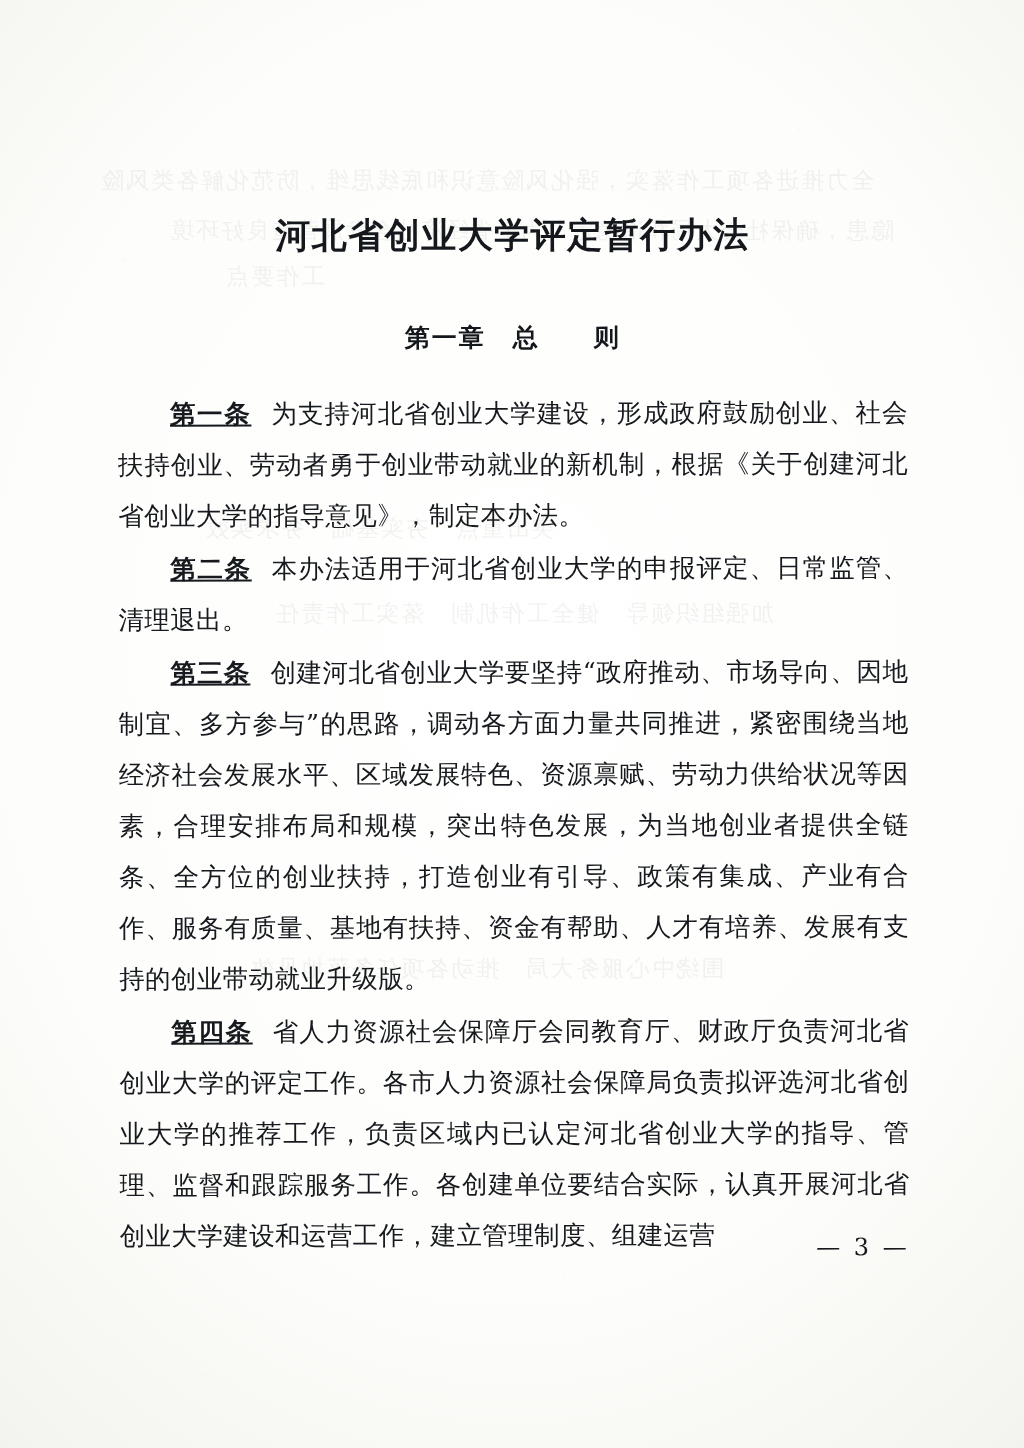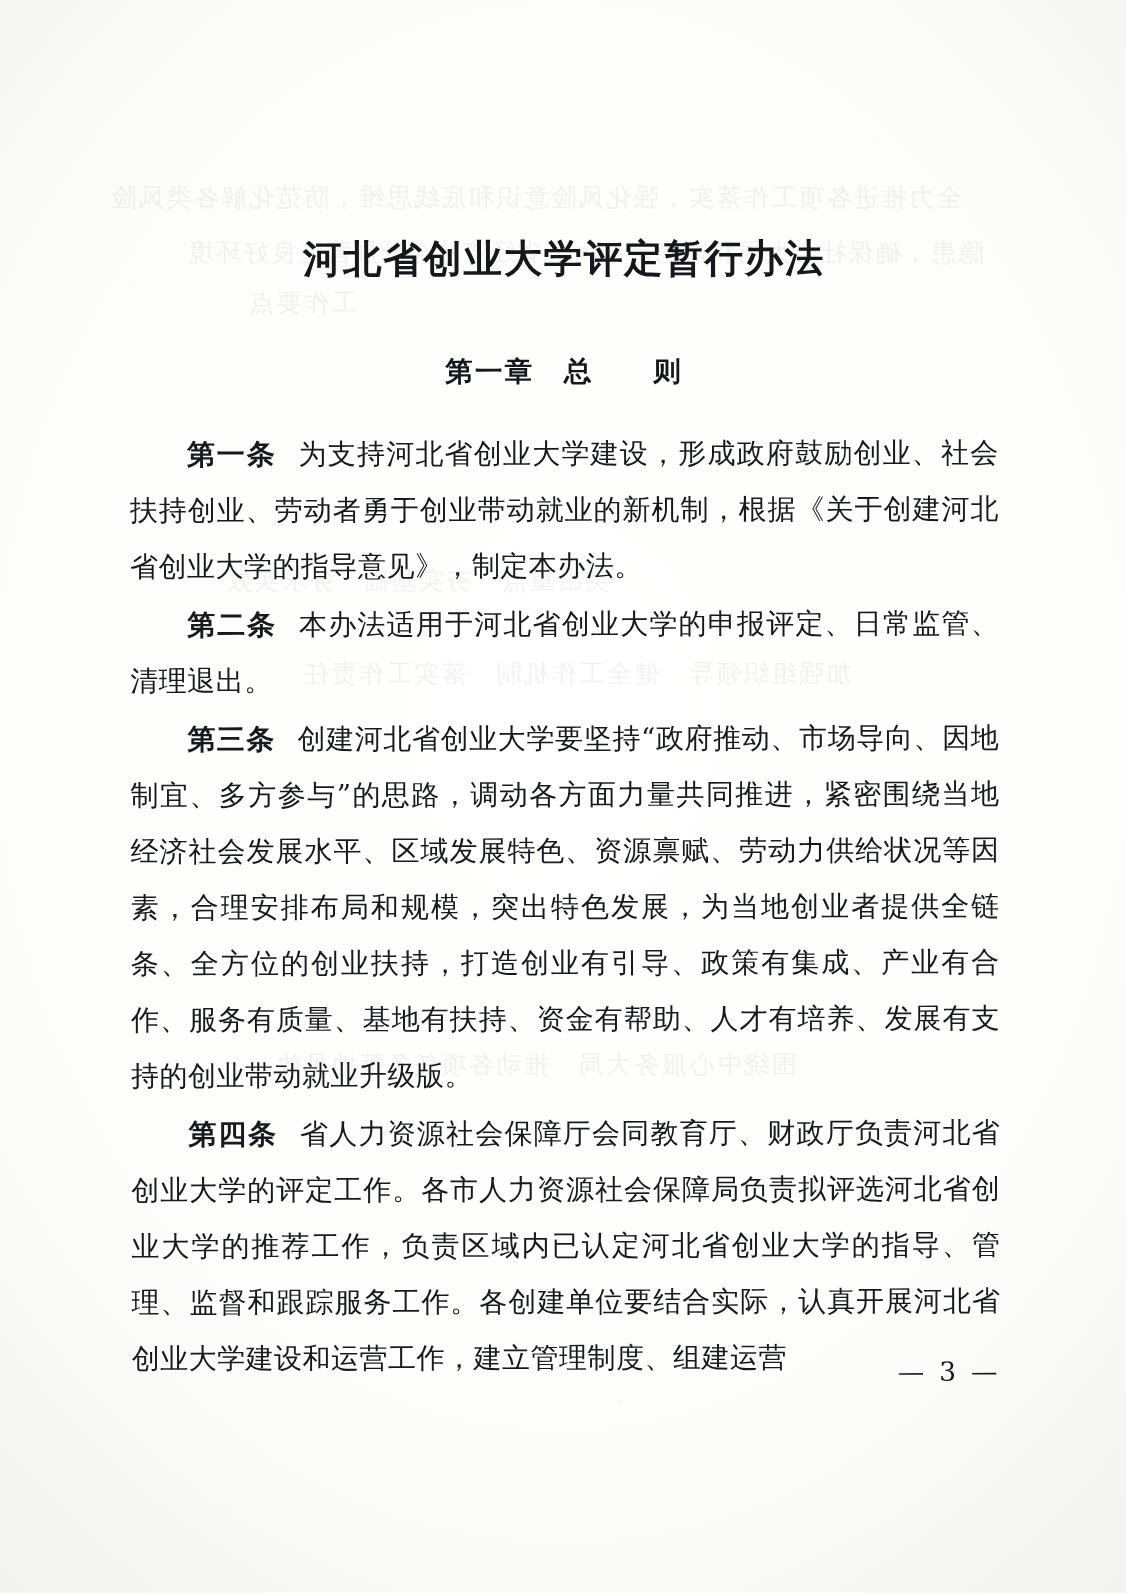--- a/index.html
+++ b/index.html
@@ -102,20 +102,21 @@
     text-justify: inter-ideograph;
     letter-spacing: 0.4px;
     text-indent: 0;
   }
   .para .lead {
     font-family: "DejaVu Sans", "Liberation Sans", sans-serif;
     font-weight: 700;
     margin-left: 52px;
     margin-right: 20px;
     letter-spacing: 1px;
+    text-decoration: underline;
   }
 
   .page-number {
     position: absolute;
     right: 0;
     bottom: 186px;
     width: 790px;
     text-align: right;
     font-size: 24px;
     letter-spacing: 3px;

